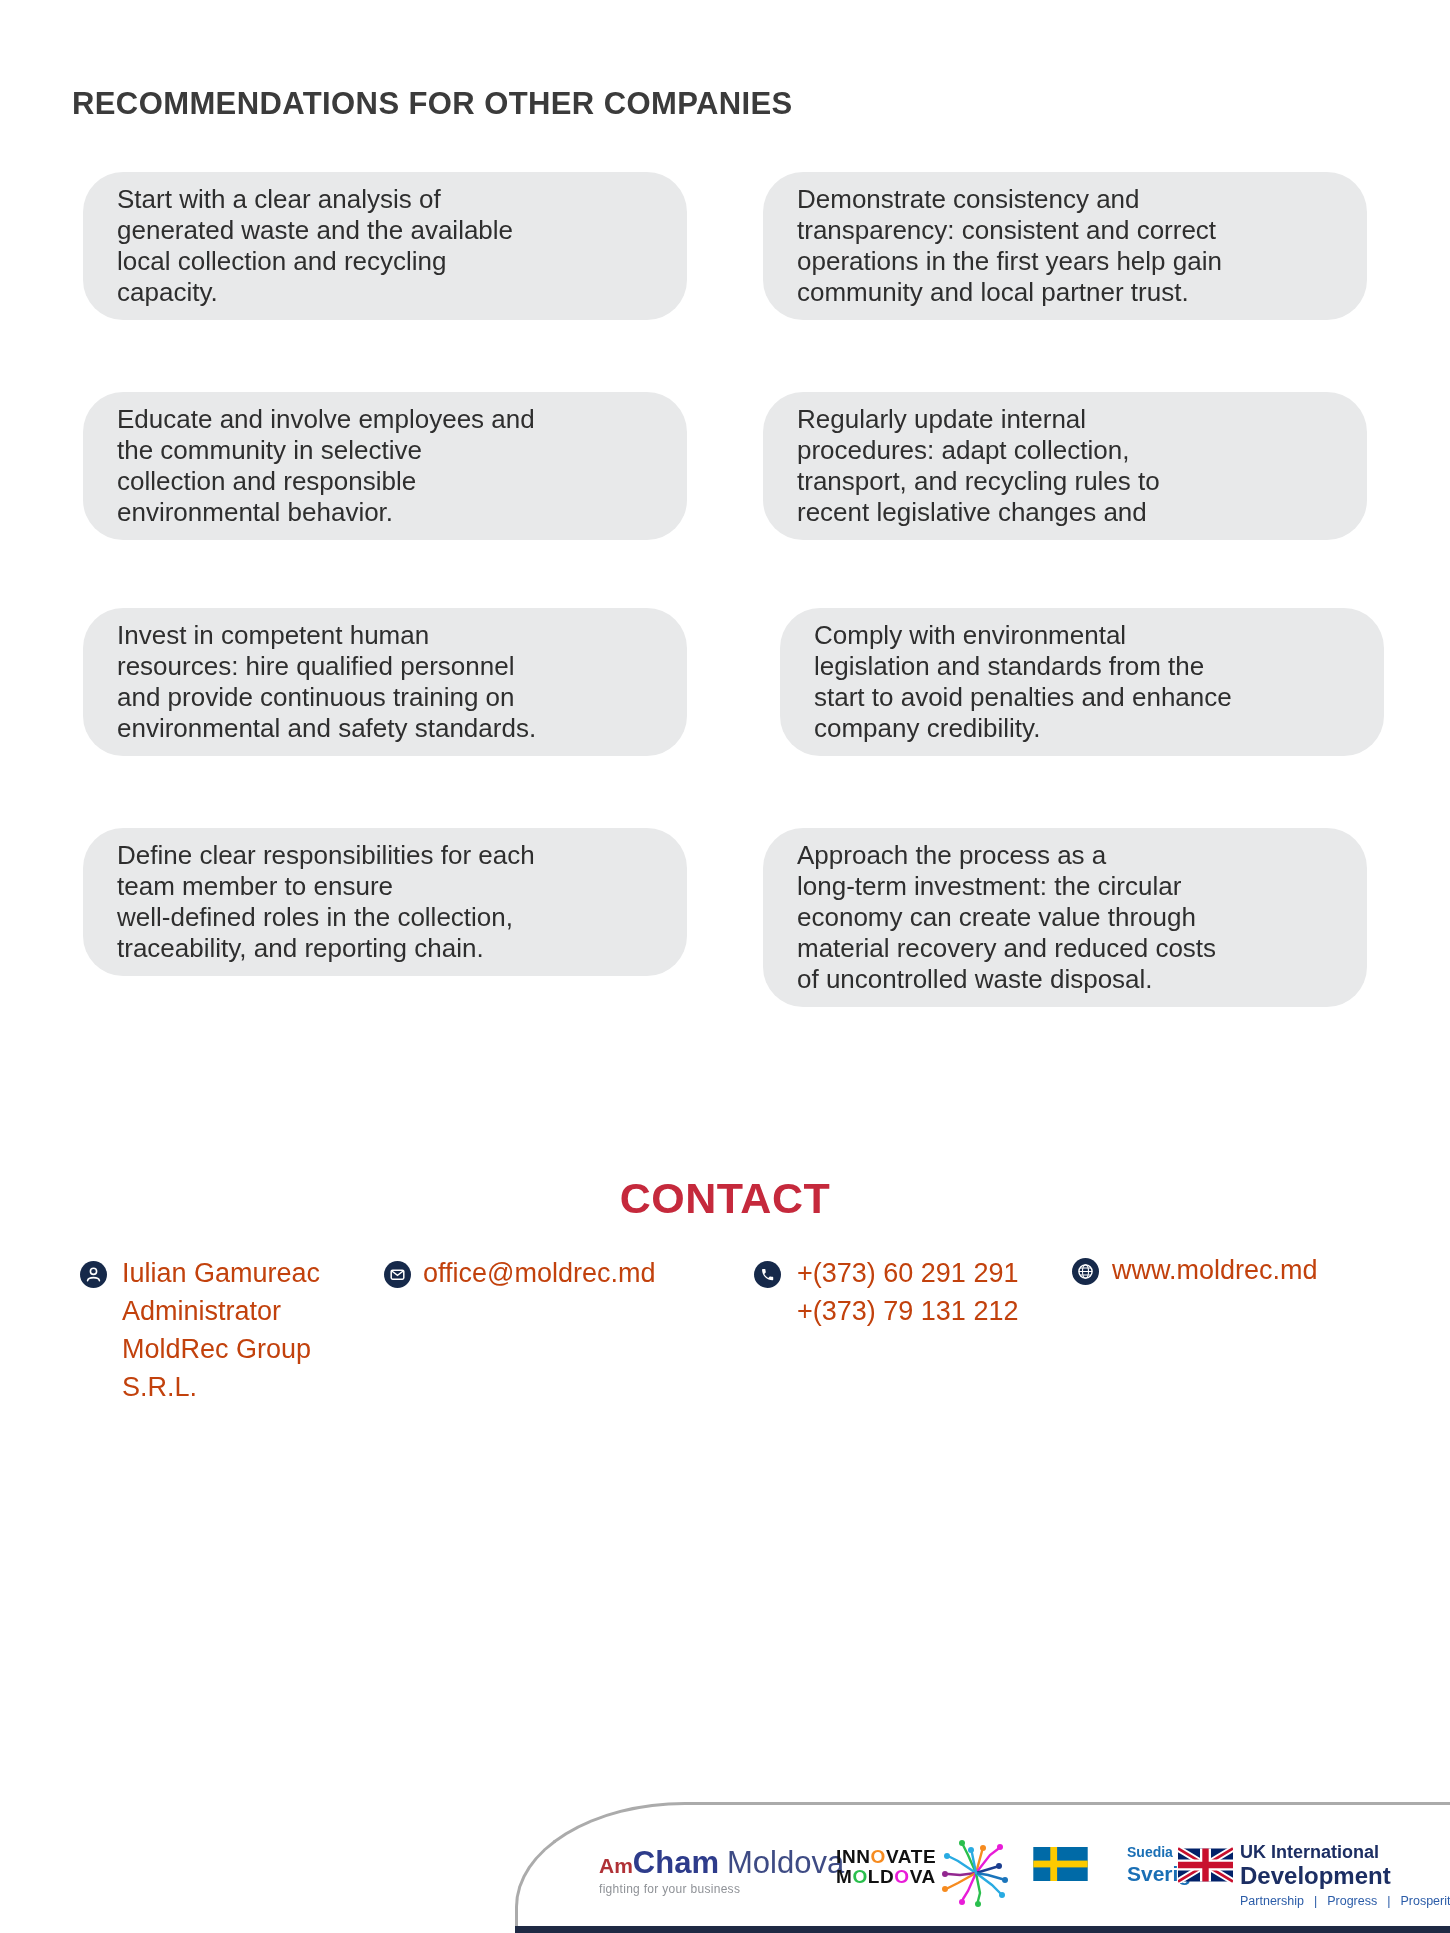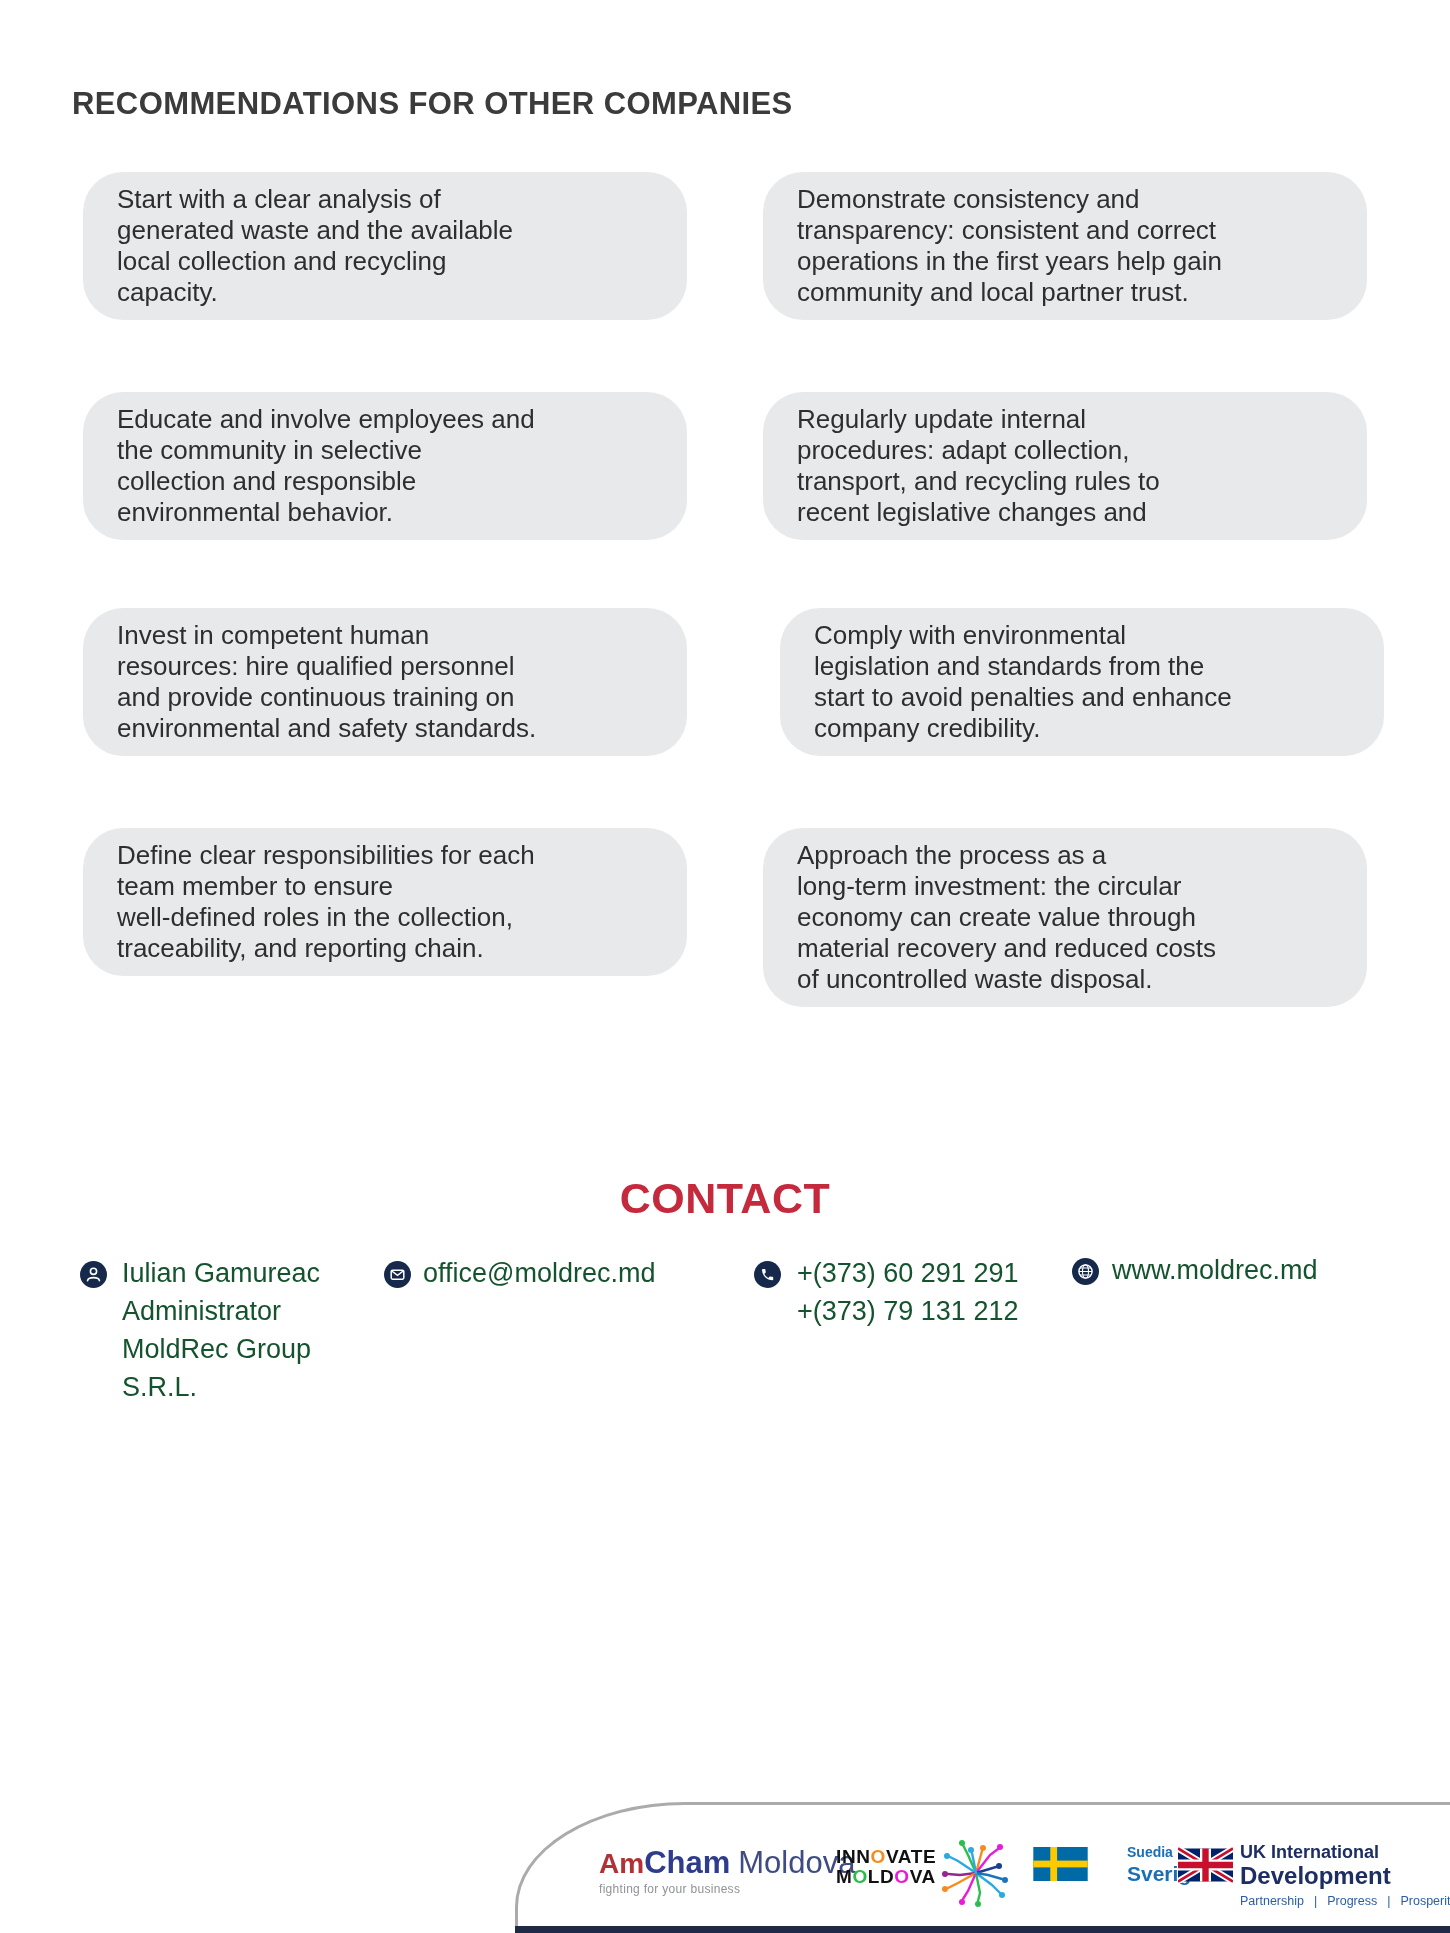--- a/index.html
+++ b/index.html
@@ -17,34 +17,34 @@
   }
   .b1{left:83px;top:172px}   .b2{left:763px;top:172px}
   .b3{left:83px;top:392px}   .b4{left:763px;top:392px}
   .b5{left:83px;top:608px}   .b6{left:780px;top:608px}
   .b7{left:83px;top:828px}   .b8{left:763px;top:828px}
   .contact-heading{
     position:absolute;left:0;top:1174px;width:100%;text-align:center;
     font-size:43px;font-weight:700;letter-spacing:.5px;color:#c5293c;
   }
   .cicon{position:absolute;width:27px;height:27px;}
-  .ctext{position:absolute;font-size:27px;line-height:38px;color:#14532d;white-space:nowrap;}
+  .ctext{position:absolute;font-size:27px;line-height:38px;color:#c2410c;white-space:nowrap;}
   .i-person{left:80px;top:1261px}   .t-person{left:122px;top:1254px}
   .i-mail{left:384px;top:1261px}    .t-mail{left:423px;top:1254px}
   .i-phone{left:754px;top:1261px}   .t-phone{left:797px;top:1254px}
   .i-globe{left:1072px;top:1258px}  .t-globe{left:1112px;top:1251px}
   .footer-panel{
     position:absolute;left:515px;top:1802px;right:-4px;bottom:-4px;
     border-top:3px solid #ababab;border-left:3px solid #ababab;
     border-top-left-radius:170px 105px;background:#ffffff;
   }
   .footer-bar{position:absolute;left:515px;right:0;bottom:0;height:7px;background:#1f2a44;}
   
   .amcham{position:absolute;left:599px;top:1847px;line-height:1;}
-  .amcham .am{font-size:28px;font-weight:700;color:#b03136;}
+  .amcham .am{font-size:21px;font-weight:700;color:#b03136;}
   .amcham .cham{font-size:31px;font-weight:700;color:#2e3c8b;}
   .amcham .mold{font-size:31px;font-weight:400;color:#3e4b84;margin-left:8px;}
   .amcham-tag{font-size:12px;color:#8f9297;margin-top:5px;letter-spacing:.3px;}
   
   .innovate{position:absolute;left:836px;top:1847px;font-weight:800;font-size:19px;line-height:20px;color:#111111;letter-spacing:.6px;}
   .o-orange{color:#f68b1f;} .o-green{color:#2abf4d;} .o-magenta{color:#e81cd8;}
   
   .dandelion{position:absolute;left:938px;top:1833px;}
   
   .se-flag{position:absolute;left:1033px;top:1847px;}

